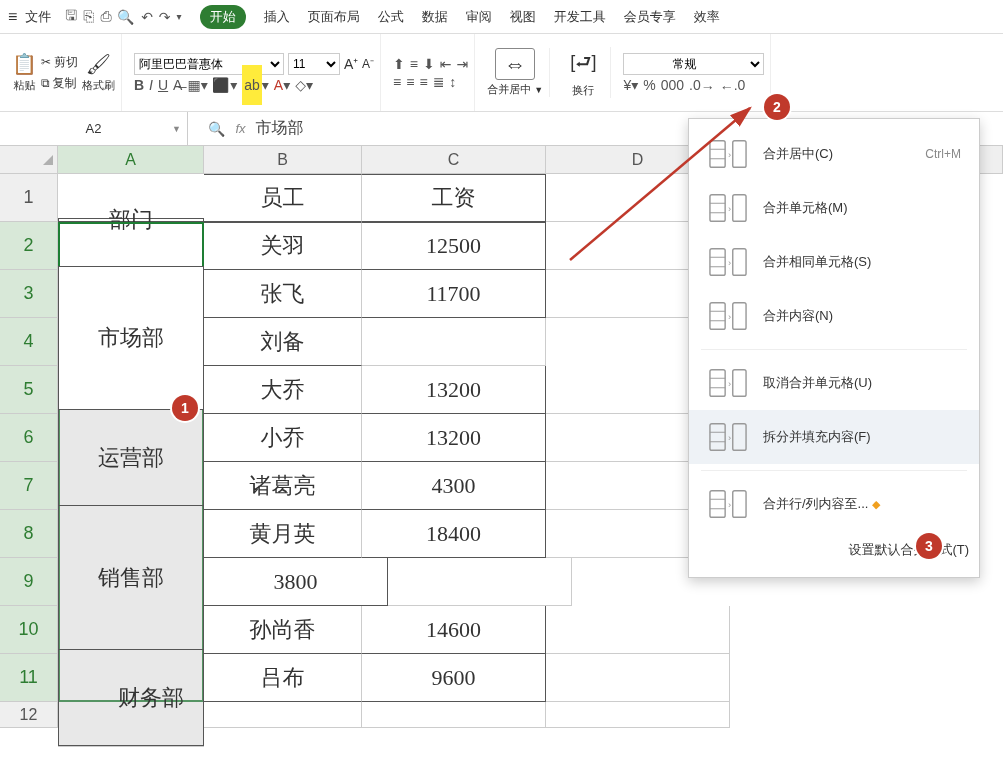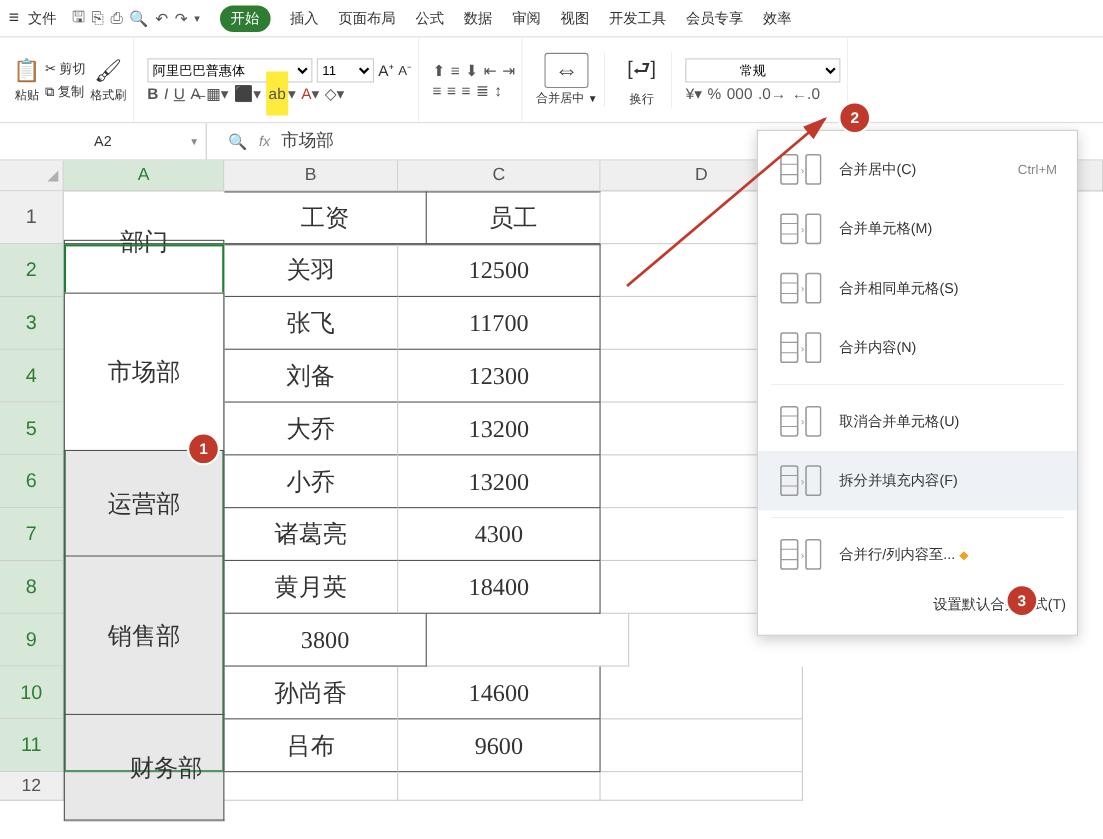--- a/index.html
+++ b/index.html
@@ -191,22 +191,22 @@
     <div class="ch A">A</div>
     <div class="ch B">B</div>
     <div class="ch C">C</div>
     <div class="ch D">D</div>
     <div class="ch E" style="flex:1;">E</div>
   </div>
 
   <div class="rowline">
     <div class="rh">1</div>
     <div class="cell A hdr" style="border:1.5px solid #555;">部门</div>
+    <div class="cell B hdr" style="border-top:1.5px solid #555;border-bottom:1.5px solid #555;">员工</div>
     <div class="cell C hdr" style="border:1.5px solid #555;border-left:none;">工资</div>
-    <div class="cell B hdr" style="border-top:1.5px solid #555;border-bottom:1.5px solid #555;">员工</div>
     <div class="cell D"></div>
   </div>
 
   <div id="datarows">
       <div class="rowline">
         <div class="rh sel">2</div>
         <div class="cell A" style="height:144px;margin-bottom:-96px;position:relative;z-index:2;background:#fff;border-left:1.5px solid #555;border-right:1.5px solid #555;border-bottom:1.5px solid #555;border-top:1.5px solid #555;">市场部</div>
         <div class="cell B" style="border-bottom:1.5px solid #555;border-top:1.5px solid #555;">关羽</div>
         <div class="cell C" style="border-right:1.5px solid #555;border-bottom:1.5px solid #555;border-top:1.5px solid #555;">12500</div>
         <div class="cell D"></div>
@@ -215,21 +215,20 @@
         <div class="rh sel">3</div>
         <div class="cell A" style="visibility:hidden;"></div>
         <div class="cell B" style="border-bottom:1.5px solid #555;">张飞</div>
         <div class="cell C" style="border-right:1.5px solid #555;border-bottom:1.5px solid #555;">11700</div>
         <div class="cell D"></div>
       </div>
       <div class="rowline">
         <div class="rh sel">4</div>
         <div class="cell A" style="visibility:hidden;"></div>
         <div class="cell B" style="border-bottom:1.5px solid #555;">刘备</div>
-        <div class="cell C" style="border-right:1.5px solid #555;border-bottom:1.5px solid #555;">12300</div>
         <div class="cell D"></div>
       </div>
       <div class="rowline">
         <div class="rh sel">5</div>
         <div class="cell A" style="height:96px;margin-bottom:-48px;position:relative;z-index:2;background:rgba(190,190,190,0.35);border-left:1.5px solid #555;border-right:1.5px solid #555;border-bottom:1.5px solid #555;">运营部</div>
         <div class="cell B" style="border-bottom:1.5px solid #555;">大乔</div>
         <div class="cell C" style="border-right:1.5px solid #555;border-bottom:1.5px solid #555;">13200</div>
         <div class="cell D"></div>
       </div>
       <div class="rowline">

